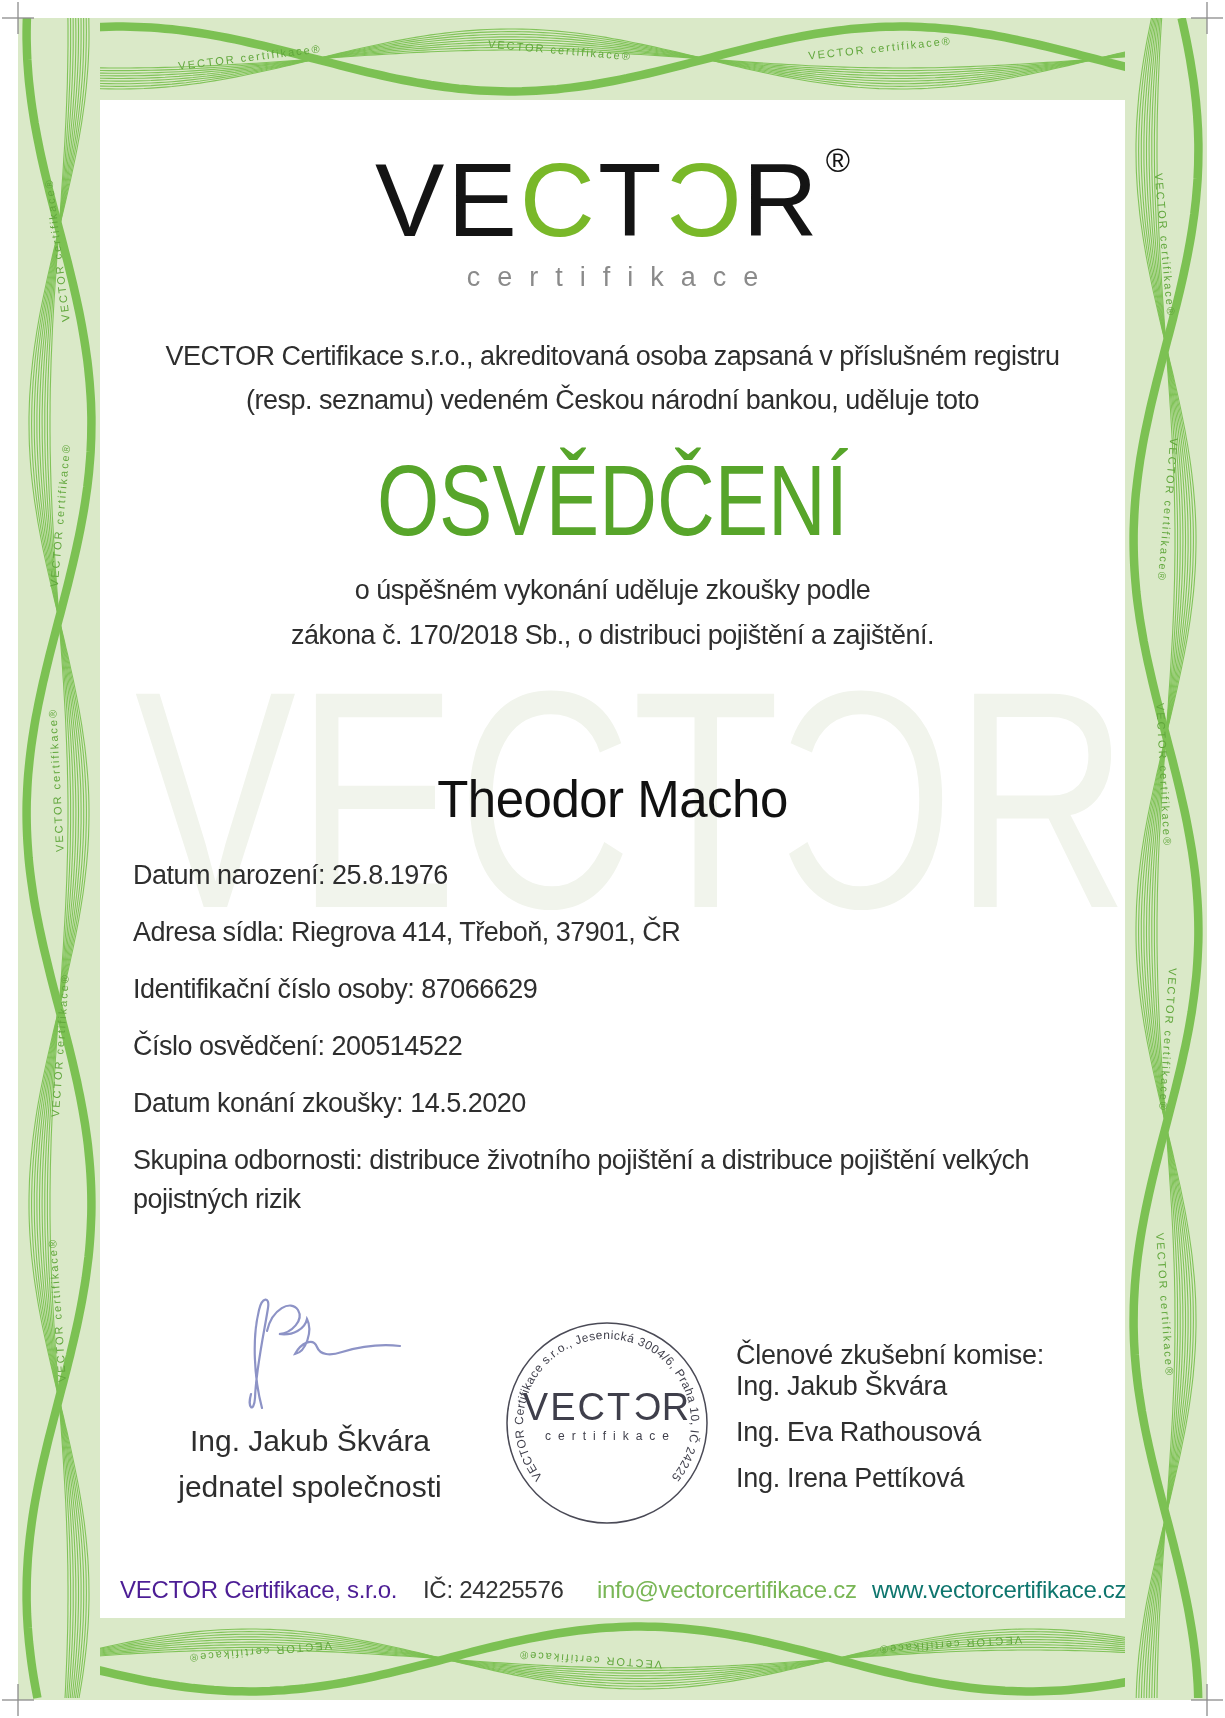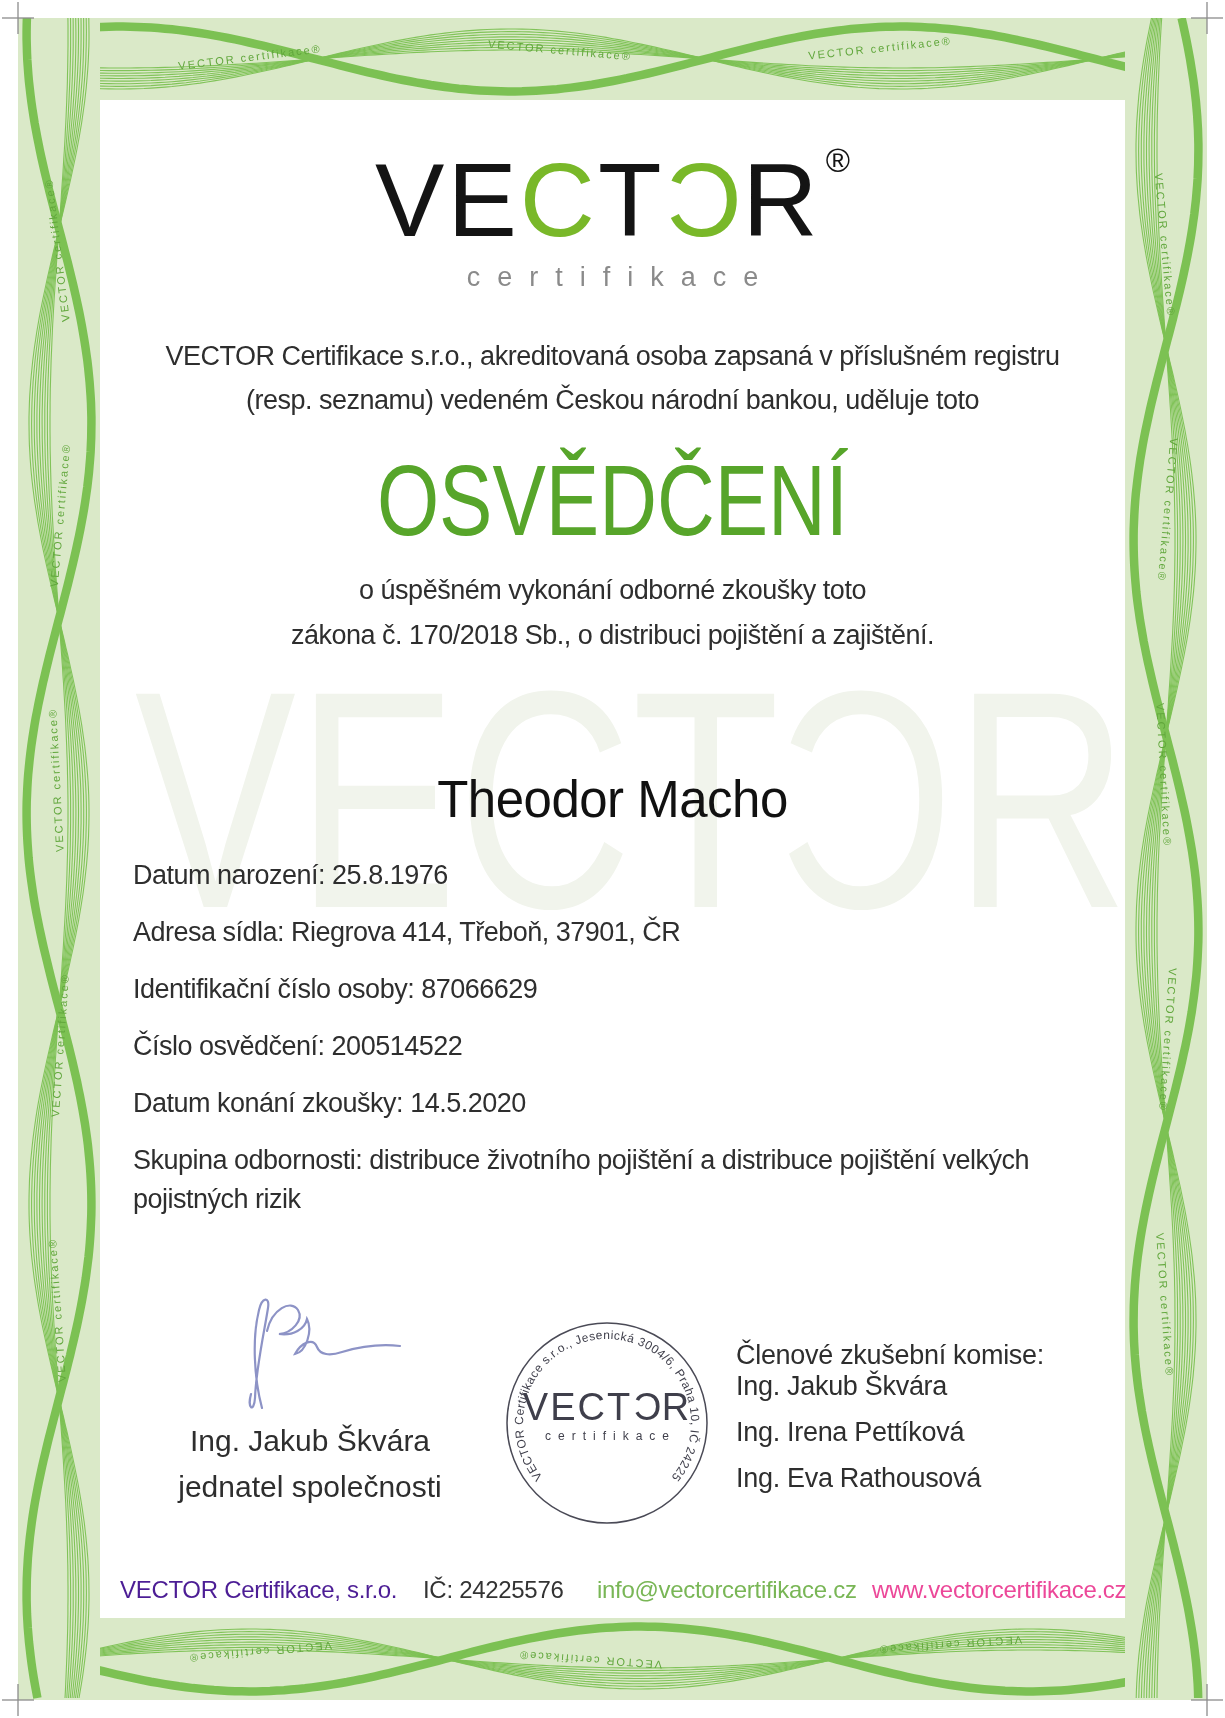--- a/index.html
+++ b/index.html
@@ -46,21 +46,21 @@
 
   .committee{left:736px;top:1340px;width:400px;font-size:27px;letter-spacing:-0.3px;}
   .committee-heading{line-height:31px;}
   .member{margin-bottom:15px;line-height:31px;}
 
   .footer{position:absolute;left:0;top:1576px;width:100%;height:34px;z-index:3;font-size:24px;}
   .footer span{position:absolute;white-space:nowrap;letter-spacing:-0.3px;}
   .f-company{left:120px;color:#4c1d95;}
   .f-ic{left:423px;color:#333333;}
   .f-email{left:597px;color:#79b656;}
-  .f-web{left:872px;color:#ec4899;}
+  .f-web{left:872px;color:#0f766e;}
 </style>
 </head>
 <body>
 
 <div class="page">
 
   <svg id="page-svg" width="1225" height="1718" viewBox="0 0 1225 1718">
       <defs>
         <clipPath id="cbt">
           <rect x="18" y="18" width="1189" height="82"></rect>
@@ -170,21 +170,21 @@
   </div>
 
   <div class="abs intro">
     <div>VECTOR Certifikace s.r.o., akreditovaná osoba zapsaná v příslušném registru</div>
     <div>(resp. seznamu) vedeném Českou národní bankou, uděluje toto</div>
   </div>
 
   <div class="abs cert-title">OSVĚDČENÍ</div>
 
   <div class="abs sub">
-    <div>o úspěšném vykonání odborné zkoušky toto</div>
+    <div>o úspěšném vykonání uděluje zkoušky podle</div>
     <div>zákona č. 170/2018 Sb., o distribuci pojištění a zajištění.</div>
   </div>
 
   <div class="abs holder">Theodor Macho</div>
 
   <div class="abs fields" id="fields">
       <div class="field">Datum narození: 25.8.1976</div>
       <div class="field">Adresa sídla: Riegrova 414, Třeboň, 37901, ČR</div>
       <div class="field">Identifikační číslo osoby: 87066629</div>
       <div class="field">Číslo osvědčení: 200514522</div>
@@ -204,22 +204,22 @@
   </svg>
   <div class="stamp-center">
     <div class="stamp-word" id="stamp-word"><span>V</span><span>E</span><span>C</span><span>T</span><span class="flip">C</span><span>R</span></div>
     <div class="stamp-sub">certifikace</div>
   </div>
 
   <div class="abs committee">
     <div class="committee-heading">Členové zkušební komise:</div>
     <div id="committee-members">
         <div class="member">Ing. Jakub Škvára</div>
+        <div class="member">Ing. Eva Rathousová</div>
         <div class="member">Ing. Irena Pettíková</div>
-        <div class="member">Ing. Eva Rathousová</div>
       </div>
   </div>
 
   <div class="footer">
     <span class="f-company">VECTOR Certifikace, s.r.o.</span>
     <span class="f-ic">IČ: 24225576</span>
     <span class="f-email">info@vectorcertifikace.cz</span>
     <span class="f-web">www.vectorcertifikace.cz</span>
   </div>
 

